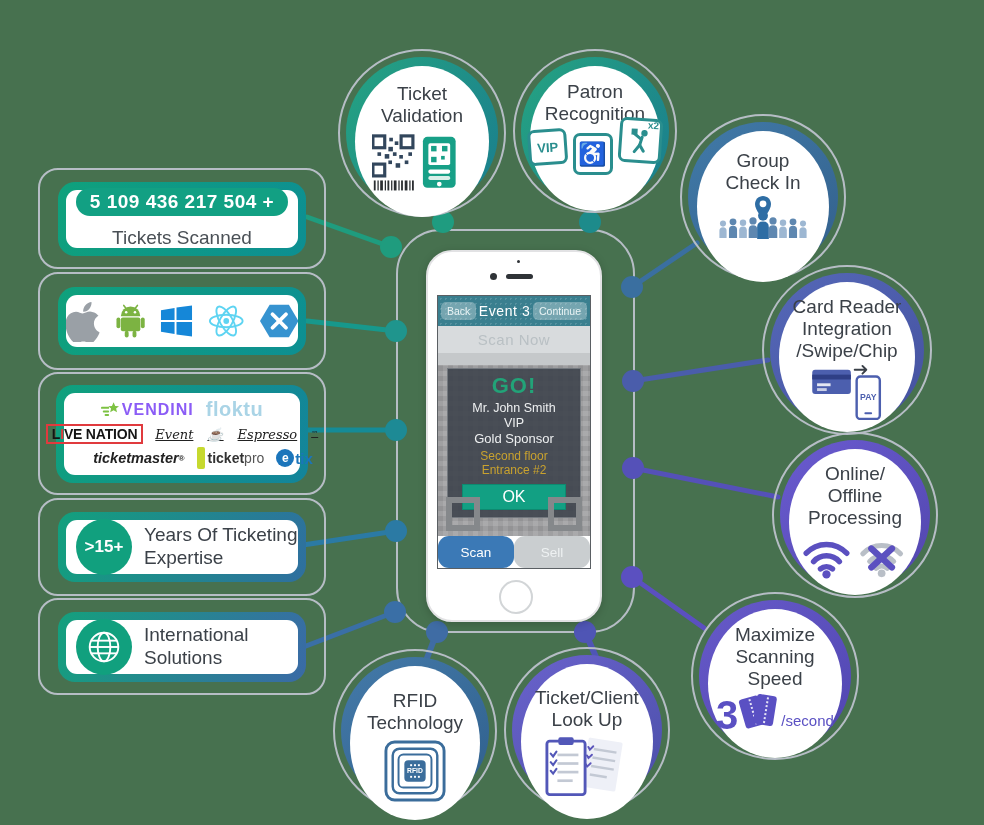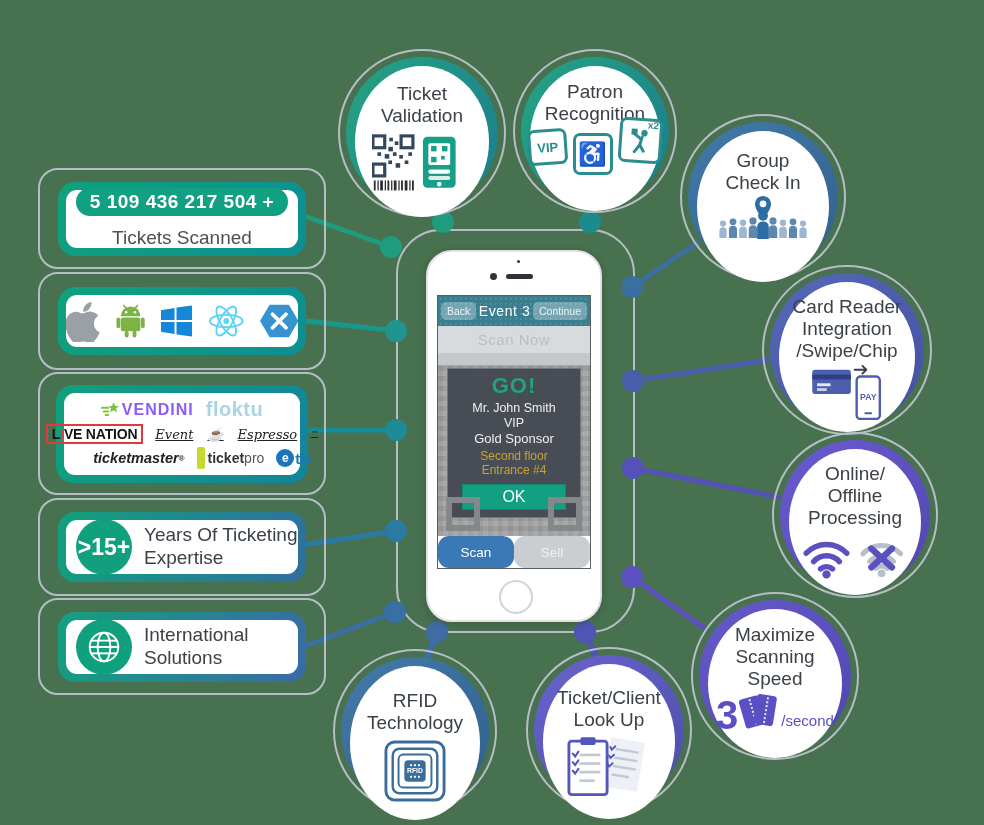--- a/index.html
+++ b/index.html
@@ -22,21 +22,21 @@
   #f-gc{left:688px;top:122px;width:150px;height:150px;background:linear-gradient(140deg,#417aa8,#33608c);}
   #f-gc .inner{padding-top:19px;}
   #f-cr{left:770px;top:273px;width:154px;height:154px;background:linear-gradient(140deg,#5568b8,#44519f);}
   #f-cr .inner{padding-top:14px;}
   #f-oo{left:780px;top:440px;width:150px;height:150px;background:linear-gradient(140deg,#6a5bd0,#5146ad);}
   #f-oo .inner{padding-top:14px;}
   #f-ms{left:699px;top:600px;width:152px;height:152px;background:linear-gradient(140deg,#675ac9,#4f45b0);}
   #f-ms .inner{padding-top:15px;}
   #f-rf{left:341px;top:657px;width:148px;height:148px;background:linear-gradient(140deg,#447aa9,#2f5f8c);}
   #f-rf .inner{padding-top:24px;}
-  #f-tc{left:534px;top:655px;width:150px;height:150px;background:linear-gradient(140deg,#6a62cc,#4a4fa8);}
+  #f-tc{left:512px;top:655px;width:150px;height:150px;background:linear-gradient(140deg,#6a62cc,#4a4fa8);}
   #f-tc .inner{padding-top:23px;}
 
   
   .stamps{display:flex;align-items:flex-end;gap:5px;margin-top:7px;}
   .stamp{border:3px solid #2a8e8e;border-radius:7px;color:#2a8e8e;display:flex;align-items:center;justify-content:center;position:relative;background:#fff;}
   .stamp.vip{width:33px;height:30px;font-weight:700;font-size:13px;transform:rotate(-4deg) translateY(-12px);}
   .stamp.wheel{width:34px;height:36px;font-size:23px;transform:translateY(-2px);}
   .stamp.carry{width:37px;height:39px;transform:rotate(4deg) translateY(-14px);}
   .stamp .mult{position:absolute;top:-2px;right:1px;font-size:10px;font-weight:700;}
 
@@ -67,21 +67,21 @@
   #b4 .statframe{background:linear-gradient(110deg,#12a07d,#2f6f9f);}
   #b4 .statwhite{width:232px;height:54px;flex-direction:row;gap:12px;justify-content:flex-start;padding-left:10px;box-sizing:border-box;}
   #b5{left:38px;top:598px;width:284px;height:93px;}
   #b5 .statframe{background:linear-gradient(110deg,#14a07d,#3a6aa6);}
   #b5 .statwhite{width:232px;height:54px;flex-direction:row;gap:12px;justify-content:flex-start;padding-left:10px;box-sizing:border-box;}
 
   .pill{background:#12a083;color:#fff;font-weight:700;font-size:19px;letter-spacing:.5px;
         border-radius:16px;padding:3px 14px;white-space:nowrap;}
   .pill-sub{font-size:19px;color:#4a5056;margin-top:11px;}
   .badge-circle{width:56px;height:56px;border-radius:50%;background:#11a07e;color:#fff;
-        display:flex;align-items:center;justify-content:center;font-weight:800;font-size:23px;flex:0 0 auto;}
+        display:flex;align-items:center;justify-content:center;font-weight:800;font-size:17px;flex:0 0 auto;}
   .stat-text{font-size:19px;color:#3b4148;line-height:1.2;text-align:left;}
 
   
   .logo-row{display:flex;align-items:center;justify-content:center;gap:12px;width:100%;}
   .lg{display:inline-flex;align-items:center;white-space:nowrap;}
   .vendini{color:#8b5cf6;font-weight:700;font-size:16px;letter-spacing:1px;gap:3px;}
   .floktu{color:#aad4e6;font-weight:800;font-size:20px;letter-spacing:.5px;}
   .livenation{border:2.5px solid #e03a3e;padding:0 4px;font-weight:800;font-size:14px;color:#141414;letter-spacing:-.2px;}
   .livenation .red-i{color:#e03a3e;}
   .espresso{font-family:"DejaVu Serif",serif;font-style:italic;font-size:13px;color:#222;gap:14px;text-decoration:underline;}
@@ -548,21 +548,21 @@
       </div>
       <div class="scan-now">Scan Now</div>
       <div class="strip"></div>
       <div class="scan-area">
         <div class="go-panel">
           <div class="go">GO!</div>
           <div class="guest">Mr. John Smith</div>
           <div class="tier">VIP</div>
           <div class="sponsor">Gold Sponsor</div>
           <div class="loc">
-            <span>Second floor</span><br><span>Entrance #4</span>
+            <span>Second floor</span><br><span>Entrance #2</span>
           </div>
           <div class="ok-btn">OK</div>
         </div>
         <span class="finder fl"></span>
         <span class="finder fr"></span>
       </div>
       <div class="tabs">
         <div class="tab tab-scan">Scan</div>
         <div class="tab tab-sell">Sell</div>
       </div>

